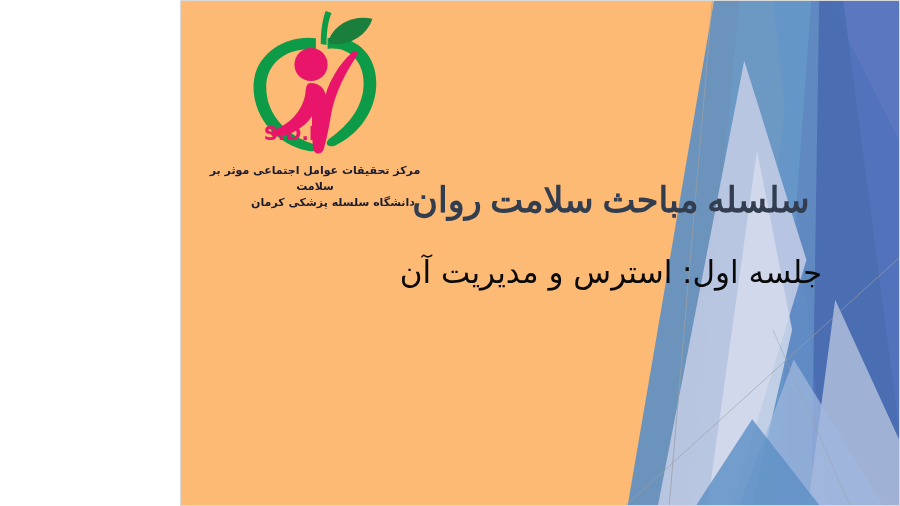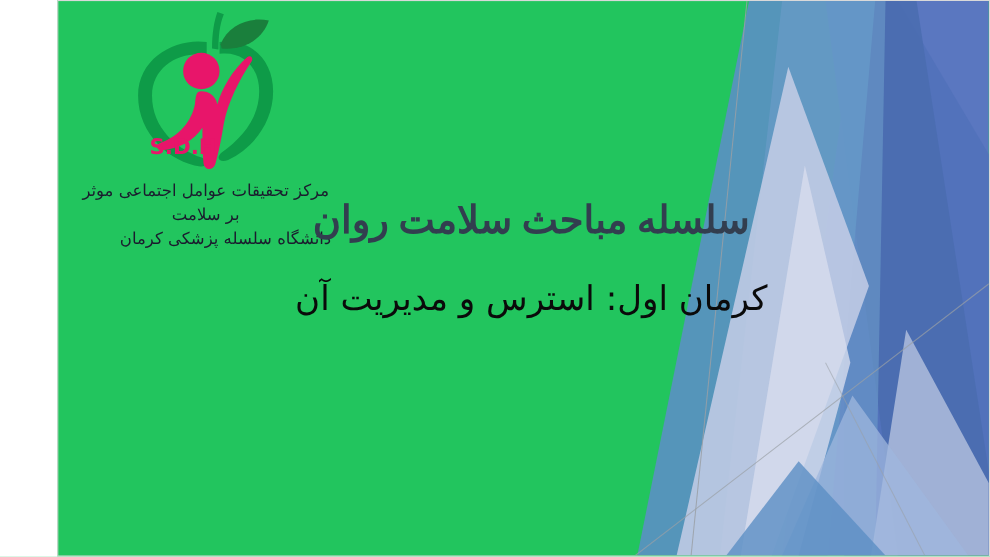--- a/index.html
+++ b/index.html
@@ -1,22 +1,22 @@
 <!DOCTYPE html>
 <html lang="fa" dir="rtl"><head>
 <meta charset="utf-8">
 <title>Presentation Title Slide</title>
 <style>
   html,body{margin:0;padding:0;background:#ffffff;}
   body{font-family:"DejaVu Sans","Liberation Sans",sans-serif;}
 
   .slide{
     position:relative;
-    width:848px;height:506px;
-    background:#22c55e;
+    width:720px;height:506px;
+    background:#fdba74;
     overflow:hidden;
     box-sizing:border-box;
     border:1px solid #d9d9d9;
   }
 
   
   .facets{
     position:absolute;
     top:0;right:0;bottom:0;left:0;
     pointer-events:none;
@@ -35,22 +35,22 @@
     margin:0 auto;
     display:block;
   }
   .logo-mark svg{display:block;width:100%;height:100%;}
 
   .logo-caption{
     margin-top:2px;
     direction:rtl;
     color:#1b1b2e;
     font-family:"DejaVu Sans","Liberation Sans",sans-serif;
-    font-weight:normal;
-    font-size:15px;
+    font-weight:bold;
+    font-size:11px;
     line-height:1.45;
     letter-spacing:0;
   }
   .logo-caption .line1{display:block;padding-left:6px;}
   .logo-caption .line2{display:block;padding-left:42px;}
 
   
   .text-block{
     position:absolute;
     left:150px;top:178px;
@@ -155,16 +155,16 @@
     </div>
 
     <div class="logo-caption">
       <span class="line1">مرکز تحقیقات عوامل اجتماعی موثر بر سلامت</span>
       <span class="line2">دانشگاه سلسله پزشکی کرمان</span>
     </div>
   </div>
 
   <div class="text-block">
     <h1 class="slide-title">سلسله مباحث سلامت روان</h1>
-    <p class="slide-subtitle">کرمان اول: استرس و مدیریت آن</p>
+    <p class="slide-subtitle">جلسه اول: استرس و مدیریت آن</p>
   </div>
 
 </div>
 
 </body></html>

